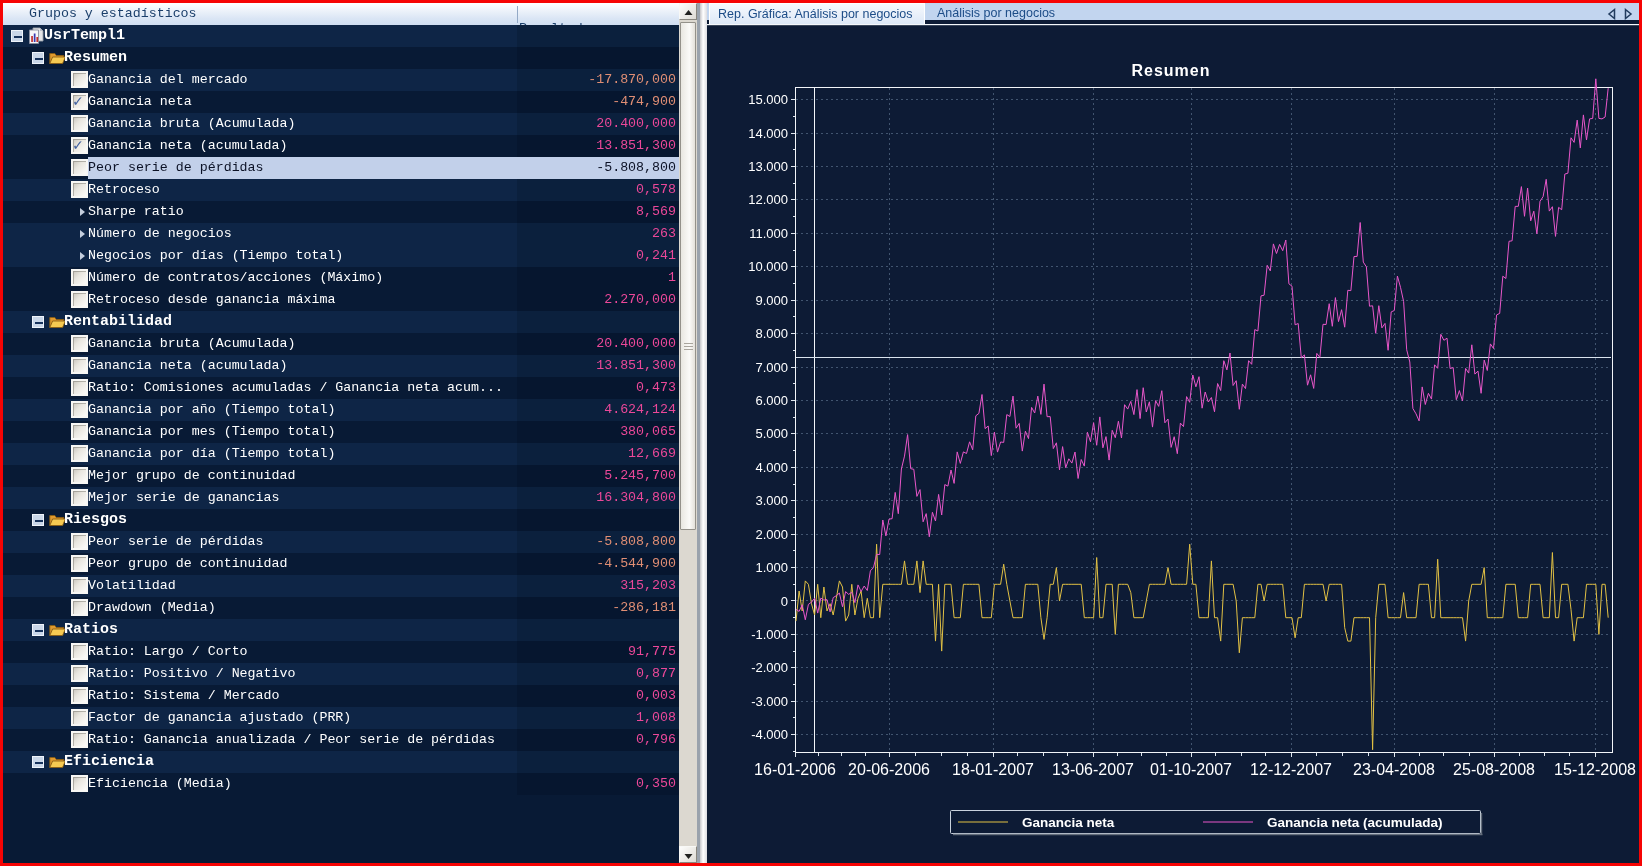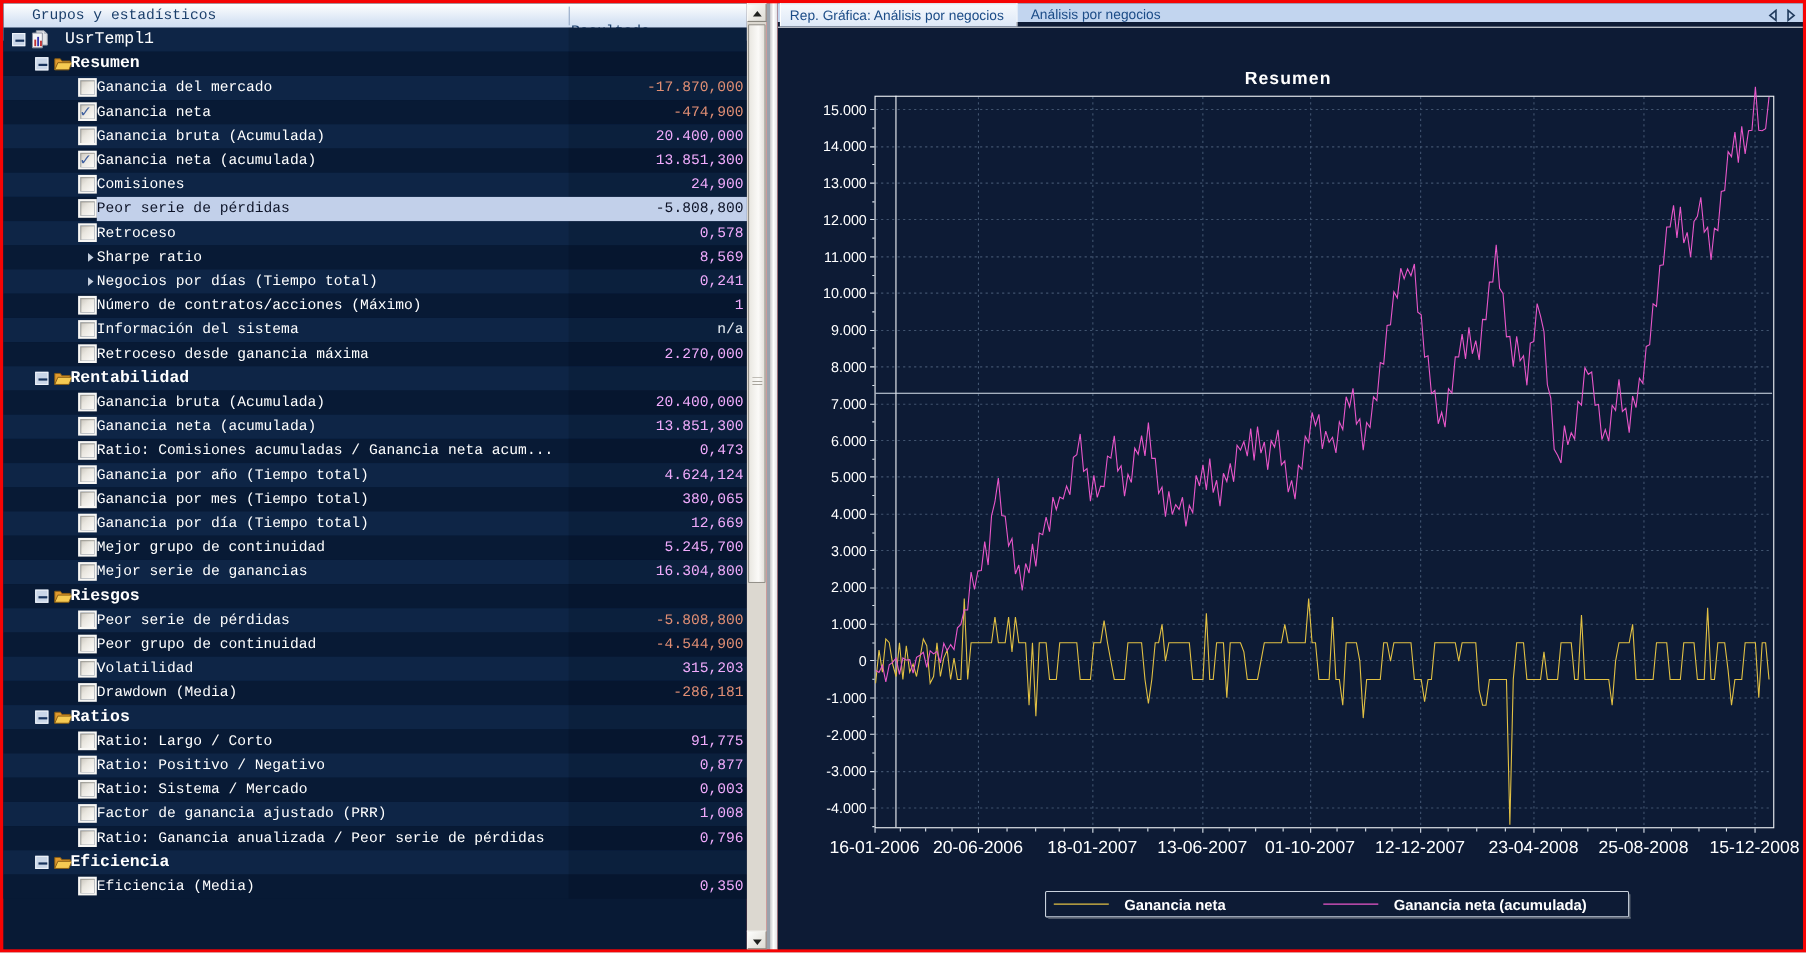--- a/index.html
+++ b/index.html
@@ -12,28 +12,28 @@
 .r {position:relative;width:676px;height:22px;font-size:13.3px;line-height:22px;color:#fff;white-space:pre}
 .r.light {background:#0e2546}
 .r.dark {background:#081a35}
 .r::after {content:"";position:absolute;left:514px;top:0;width:162px;height:22px;background:rgba(2,6,18,0.16);z-index:0}
 .r.seled::after {display:none}
 .cb,.ar,.lbl,.val,.selbg,.ebox,.ricon,.ficon,.glbl,.rootlbl {z-index:1}
 .ebox {position:absolute;top:5px;width:12px;height:12px;background:#c9d6e8;border:1px solid #eef3fa;color:transparent}
 .ebox::after {content:"";position:absolute;left:2px;top:5px;width:8px;height:2px;background:#16325c}
 .ricon {position:absolute;left:25px;top:2px}
 .ficon {position:absolute;left:46px;top:4px}
-.rootlbl {position:absolute;left:56px;font-weight:normal;font-size:15px}
+.rootlbl {position:absolute;left:41px;font-weight:bold;font-size:15px}
 .glbl {position:absolute;left:61px;font-weight:bold;font-size:15px}
 .cb {position:absolute;left:68px;top:2px;width:17px;height:17px;background:linear-gradient(135deg,#c8c4bc 0%,#e9e6df 40%,#fdfcfa 100%);border:2px solid #f8f7f4;box-shadow:inset 1px 1px 0 rgba(110,108,100,.45)}
 .ck {position:absolute;left:0px;top:-4px;color:#40609f;font-size:16px;font-weight:bold}
 .ar {position:absolute;left:77px;top:7px;width:0;height:0;border-left:5px solid #c4cedd;border-top:4px solid transparent;border-bottom:4px solid transparent}
 .lbl {position:absolute;left:85px}
 .val {position:absolute;right:3px;text-align:left}
-.val.pos {color:#f0abfc}
+.val.pos {color:#ec4899}
 .val.neg {color:#e08e74}
 .val.na {color:#e8eef4}
 .val.seln {color:#0c1226}
 .selbg {position:absolute;left:85px;top:0;width:593px;height:22px;background:#c2d0ea}
 .lbl.sel {color:#0c1226}
 #lscroll {position:absolute;left:679px;top:3px;width:18px;height:860px;background:#dcd8d0}
 .sbtn {position:absolute;left:0;width:18px;height:17px;background:linear-gradient(135deg,#fdfdfc,#dedbd4);border:1px solid #f8f8f6;border-right-color:#8a877f;border-bottom-color:#8a877f}
 .sbtn svg {position:absolute;left:4px;top:5px}
 #sthumb {position:absolute;left:1px;top:19px;width:16px;height:508px;background:linear-gradient(90deg,#e9e7e1,#fbfaf8 60%,#e3e0da);border:1px solid #94918a;border-radius:1px}
 #sgrip {position:absolute;left:3px;top:320px;width:9px;height:8px;
@@ -60,27 +60,26 @@
               <rect x="8.4" y="10" width="1.7" height="5" fill="#c03030"></rect>
             </svg></span><span class="rootlbl">UsrTempl1</span></div>
         <div class="r dark"><span class="ebox" style="left:29px">−</span><span class="ficon"><svg width="17" height="14" viewBox="0 0 17 14">
               <path d="M0.8 12.5 V2.5 h5 l1.5 2 h7.5 v2.5" fill="#e09a2e" stroke="#8a5e14" stroke-width="0.9"></path>
               <path d="M0.8 12.5 L3.6 6 H16.4 L13.6 12.5 Z" fill="#f6ca52" stroke="#8a5e14" stroke-width="0.9"></path>
             </svg></span><span class="glbl">Resumen</span></div>
         <div class="r light"><span class="cb"></span><span class="lbl">Ganancia del mercado</span><span class="val neg">-17.870,000</span></div>
         <div class="r dark"><span class="cb"><span class="ck">✓</span></span><span class="lbl">Ganancia neta</span><span class="val neg">-474,900</span></div>
         <div class="r light"><span class="cb"></span><span class="lbl">Ganancia bruta (Acumulada)</span><span class="val pos">20.400,000</span></div>
         <div class="r dark"><span class="cb"><span class="ck">✓</span></span><span class="lbl">Ganancia neta (acumulada)</span><span class="val pos">13.851,300</span></div>
-        <div class="r light"><span class="cb"></span><span class="lbl">Comisiones</span><span class="val pos">24,900</span></div>
         <div class="r dark seled"><span class="selbg"></span><span class="cb"></span><span class="lbl sel">Peor serie de pérdidas</span><span class="val seln">-5.808,800</span></div>
         <div class="r light"><span class="cb"></span><span class="lbl">Retroceso</span><span class="val pos">0,578</span></div>
         <div class="r dark"><span class="ar"></span><span class="lbl">Sharpe ratio</span><span class="val pos">8,569</span></div>
+        <div class="r light"><span class="ar"></span><span class="lbl">Número de negocios</span><span class="val pos">263</span></div>
         <div class="r light"><span class="ar"></span><span class="lbl">Negocios por días (Tiempo total)</span><span class="val pos">0,241</span></div>
         <div class="r dark"><span class="cb"></span><span class="lbl">Número de contratos/acciones (Máximo)</span><span class="val pos">1</span></div>
-        <div class="r light"><span class="cb"></span><span class="lbl">Información del sistema</span><span class="val na">n/a</span></div>
         <div class="r dark"><span class="cb"></span><span class="lbl">Retroceso desde ganancia máxima</span><span class="val pos">2.270,000</span></div>
         <div class="r light"><span class="ebox" style="left:29px">−</span><span class="ficon"><svg width="17" height="14" viewBox="0 0 17 14">
               <path d="M0.8 12.5 V2.5 h5 l1.5 2 h7.5 v2.5" fill="#e09a2e" stroke="#8a5e14" stroke-width="0.9"></path>
               <path d="M0.8 12.5 L3.6 6 H16.4 L13.6 12.5 Z" fill="#f6ca52" stroke="#8a5e14" stroke-width="0.9"></path>
             </svg></span><span class="glbl">Rentabilidad</span></div>
         <div class="r dark"><span class="cb"></span><span class="lbl">Ganancia bruta (Acumulada)</span><span class="val pos">20.400,000</span></div>
         <div class="r light"><span class="cb"></span><span class="lbl">Ganancia neta (acumulada)</span><span class="val pos">13.851,300</span></div>
         <div class="r dark"><span class="cb"></span><span class="lbl">Ratio: Comisiones acumuladas / Ganancia neta acum...</span><span class="val pos">0,473</span></div>
         <div class="r light"><span class="cb"></span><span class="lbl">Ganancia por año (Tiempo total)</span><span class="val pos">4.624,124</span></div>
         <div class="r dark"><span class="cb"></span><span class="lbl">Ganancia por mes (Tiempo total)</span><span class="val pos">380,065</span></div>

